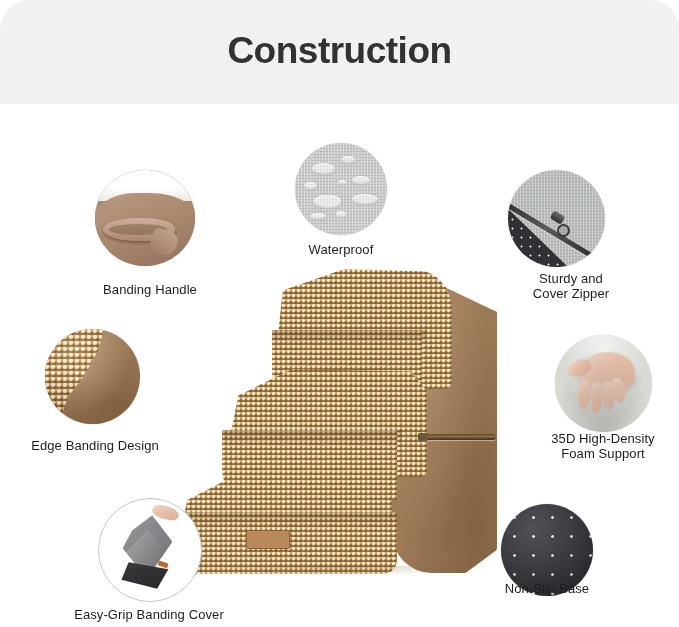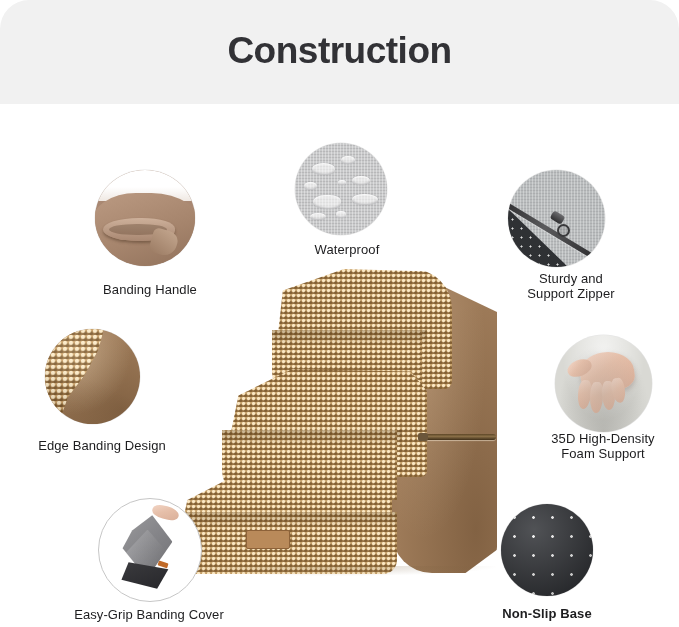--- a/index.html
+++ b/index.html
@@ -207,21 +207,21 @@
       <div class="droplet" style="left:18%;top:22%;width:26%;height:13%;border-radius:50% 50% 46% 54%;"></div>
       <div class="droplet" style="left:50%;top:14%;width:15%;height:9%;"></div>
       <div class="droplet" style="left:10%;top:42%;width:14%;height:9%;"></div>
       <div class="droplet" style="left:47%;top:40%;width:8%;height:6%;"></div>
       <div class="droplet" style="left:62%;top:36%;width:20%;height:10%;"></div>
       <div class="droplet" style="left:20%;top:56%;width:30%;height:16%;border-radius:52% 48% 44% 56%;"></div>
       <div class="droplet" style="left:62%;top:55%;width:28%;height:12%;border-radius:48% 52% 50% 50%;"></div>
       <div class="droplet" style="left:16%;top:76%;width:18%;height:8%;"></div>
       <div class="droplet" style="left:45%;top:74%;width:10%;height:7%;"></div>
     </div>
-    <div class="caption" style="left:257px;top:243px;width:180px;">Waterproof</div>
+    <div class="caption" style="left:251px;top:243px;width:180px;">Waterproof</div>
   </div>
 
   <div class="callout">
     <div class="bubble" style="left:508px;top:170px;width:97px;height:97px;">
       <div class="felt-light" style="position:absolute;left:0;top:0;width:100%;height:100%;"></div>
       <div class="dots-dark-fine" style="position:absolute;left:0;top:0;width:100%;height:100%;
                   clip-path:polygon(0% 40%, 62% 100%, 0% 100%);"></div>
       <div class="dots-dark-fine" style="position:absolute;left:0;top:0;width:100%;height:100%;
                   clip-path:polygon(0% 40%, 100% 100%, 100% 72%, 20% 22%);opacity:0;"></div>
 
@@ -229,33 +229,33 @@
                   background:linear-gradient(90deg,#2b2b2d,#5a5a5c 45%,#2b2b2d);
                   transform:rotate(31deg);transform-origin:0 0;
                   box-shadow:0 1px 1px rgba(255,255,255,0.35);"></div>
       <div style="position:absolute;left:44%;top:44%;width:13px;height:9px;
                   background:linear-gradient(180deg,#6d6d70,#303032);
                   border-radius:3px;transform:rotate(31deg);"></div>
       <div style="position:absolute;left:50%;top:56%;width:9px;height:9px;
                   border:2px solid #3a3a3c;border-radius:50%;background:rgba(0,0,0,0.1);"></div>
     </div>
     <div class="caption" style="left:481px;top:272px;width:180px;">Sturdy and
-Support Zipper</div>
+Cover Zipper</div>
   </div>
 
   <div class="callout">
     <div class="bubble fabric-brown" style="left:45px;top:329px;width:95px;height:95px;">
       <div class="knit-fine" style="position:absolute;left:0;top:0;width:100%;height:100%;
            clip-path:polygon(0% 0%, 62% 0%, 56% 22%, 42% 48%, 24% 72%, 14% 100%, 0% 100%);"></div>
       <div style="position:absolute;left:0;top:0;width:100%;height:100%;
            background:radial-gradient(ellipse at 30% 25%, rgba(255,240,210,0.22), rgba(0,0,0,0) 62%);"></div>
       <div style="position:absolute;left:0;top:0;width:100%;height:100%;
            background:linear-gradient(205deg, rgba(0,0,0,0) 52%, rgba(60,38,16,0.18) 100%);"></div>
     </div>
-    <div class="caption" style="left:12px;top:439px;width:180px;">Edge Banding Design</div>
+    <div class="caption" style="left:5px;top:439px;width:180px;">Edge Banding Design</div>
   </div>
 
   <div class="callout">
     <div class="bubble foam" style="left:555px;top:335px;width:97px;height:97px;">
 
       <div class="skin" style="left:26%;top:18%;width:56%;height:40%;
            border-radius:52% 60% 36% 44%;transform:rotate(-8deg);
            box-shadow:0 3px 5px rgba(130,110,100,0.35);"></div>
 
       <div class="skin" style="left:12%;top:26%;width:26%;height:16%;
@@ -294,16 +294,16 @@
            background:#c06a28;border-radius:1px;transform:rotate(18deg);"></div>
     </div>
     <div class="caption" style="left:54px;top:608px;width:190px;">Easy-Grip Banding Cover</div>
   </div>
 
   <div class="callout">
     <div class="bubble dots-dark" style="left:501px;top:504px;width:92px;height:92px;">
       <div style="position:absolute;left:0;top:0;width:100%;height:100%;
            background:radial-gradient(circle at 36% 28%, rgba(255,255,255,0.14), rgba(0,0,0,0.22) 78%);"></div>
     </div>
-    <div class="caption" style="left:457px;top:607px;width:180px;font-weight:bold;">Non-Slip Base</div>
+    <div class="caption" style="left:457px;top:582px;width:180px;">Non-Slip Base</div>
   </div>
 
 </div>
 
 </body></html>

